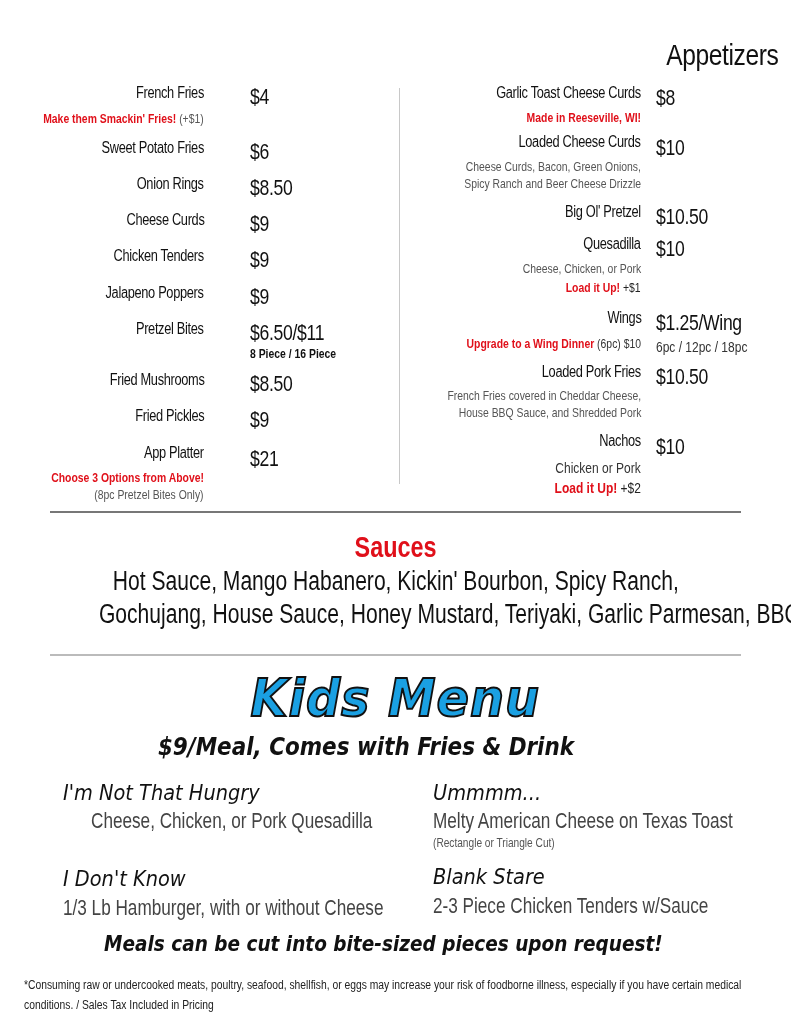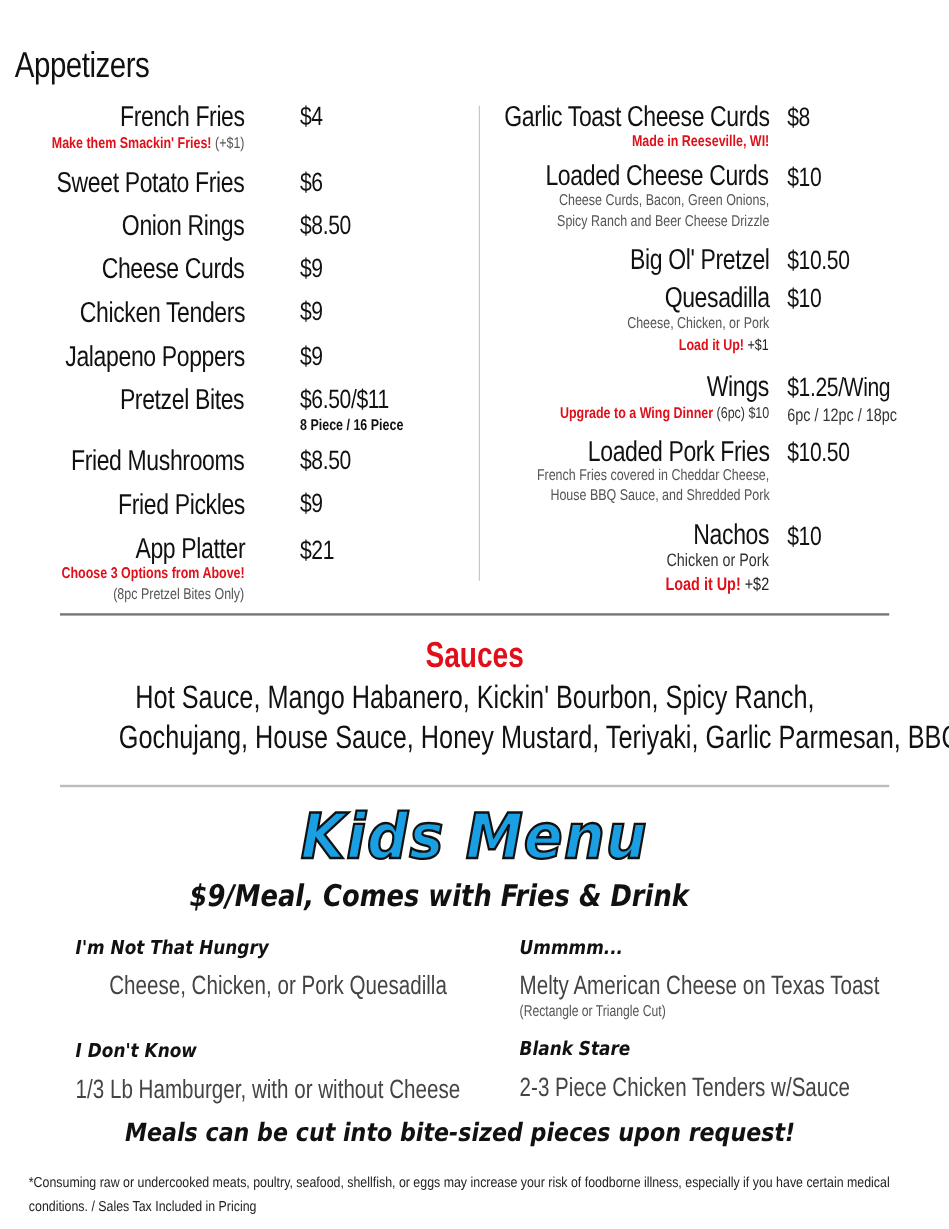--- a/index.html
+++ b/index.html
@@ -1,25 +1,25 @@
 <!DOCTYPE html>
 <html><head>
 <meta charset="utf-8">
 <style>
   * { box-sizing: border-box; margin: 0; padding: 0; }
   html, body { width: 791px; height: 1024px; background: #ffffff; overflow: hidden; }
   body { position: relative; font-family: "Liberation Sans Narrow", "Liberation Sans", sans-serif; color: #111; }
   .title {
-    position: absolute; top: 38px; left: 0; width: 791px; text-align: left;
+    position: absolute; top: 38px; left: 0; width: 791px; text-align: right;
     font-size: 30px; text-decoration: underline; text-underline-offset: 4px; text-decoration-thickness: 2px;
     letter-spacing: -0.5px;
   }
   .title span { display: inline-block; transform: scaleX(0.82); }
   .vdivider { position: absolute; left: 399px; top: 88px; width: 1px; height: 396px; background: #c8c8c8; }
-  .name { position: absolute; text-align: right; white-space: nowrap; font-size: 24px; letter-spacing: -0.4px; }
+  .name { position: absolute; text-align: right; white-space: nowrap; font-size: 16px; letter-spacing: -0.4px; }
   .name span, .price span, .sub span { display: inline-block; transform: scaleX(0.80); }
   .name span { transform-origin: right center; }
   .price { position: absolute; white-space: nowrap; font-size: 22px; letter-spacing: -0.4px; }
   .price span { transform-origin: left center; }
   .sub { position: absolute; text-align: right; white-space: nowrap; font-size: 13px; color: #555; }
   .sub span { transform-origin: right center; }
   .sub-l { text-align: left; }
   .sub-l span { transform-origin: left center; }
   .red { color: #e0101a; font-weight: bold; }
   .bold { font-weight: bold; color: #111; text-align: right; }
@@ -30,21 +30,21 @@
   .sauce-line { position: absolute; width: 791px; text-align: center; font-size: 27px; color: #111; white-space: nowrap; }
   .sauce-line span { display: inline-block; transform: scaleX(0.78); }
   .kids-title {
     position: absolute; top: 668px; width: 791px; text-align: center;
     font-family: "DejaVu Sans", sans-serif; font-size: 52px; font-weight: bold; font-style: italic;
     color: #1aa0e2; -webkit-text-stroke: 2px #111; letter-spacing: 1px;
   }
   .kids-title span { display: inline-block; transform: scaleX(0.92); }
   .kids-sub { position: absolute; top: 732px; width: 732px; text-align: center; font-family: "DejaVu Sans", sans-serif; font-size: 25px; font-weight: bold; font-style: italic; }
   .kids-sub span { display: inline-block; transform: scaleX(0.86); }
-  .meal-name { position: absolute; font-family: "DejaVu Sans", sans-serif; font-weight: bold; font-style: italic; font-size: 16px; white-space: nowrap; }
+  .meal-name { position: absolute; font-family: "DejaVu Sans", sans-serif; font-weight: normal; font-style: italic; font-size: 22px; white-space: nowrap; }
   .meal-name span { display: inline-block; transform: scaleX(0.88); transform-origin: left center; }
   .meal-desc { position: absolute; font-size: 22px; color: #444; white-space: nowrap; }
   .meal-desc span { display: inline-block; transform: scaleX(0.78); transform-origin: left center; }
   .meal-note { position: absolute; font-size: 13px; color: #555; white-space: nowrap; }
   .meal-note span { display: inline-block; transform: scaleX(0.78); transform-origin: left center; }
   .request { position: absolute; top: 932px; width: 767px; text-align: center; font-family: "DejaVu Sans", sans-serif; font-weight: bold; font-style: italic; font-size: 21px; }
   .request span { display: inline-block; transform: scaleX(0.88); }
   .disclaimer { position: absolute; left: 24px; top: 975px; width: 740px; font-size: 12px; color: #222; line-height: 20px; }
   .disclaimer span { display: inline-block; transform: scaleX(0.86); transform-origin: left top; width: 860px; }
 </style>

